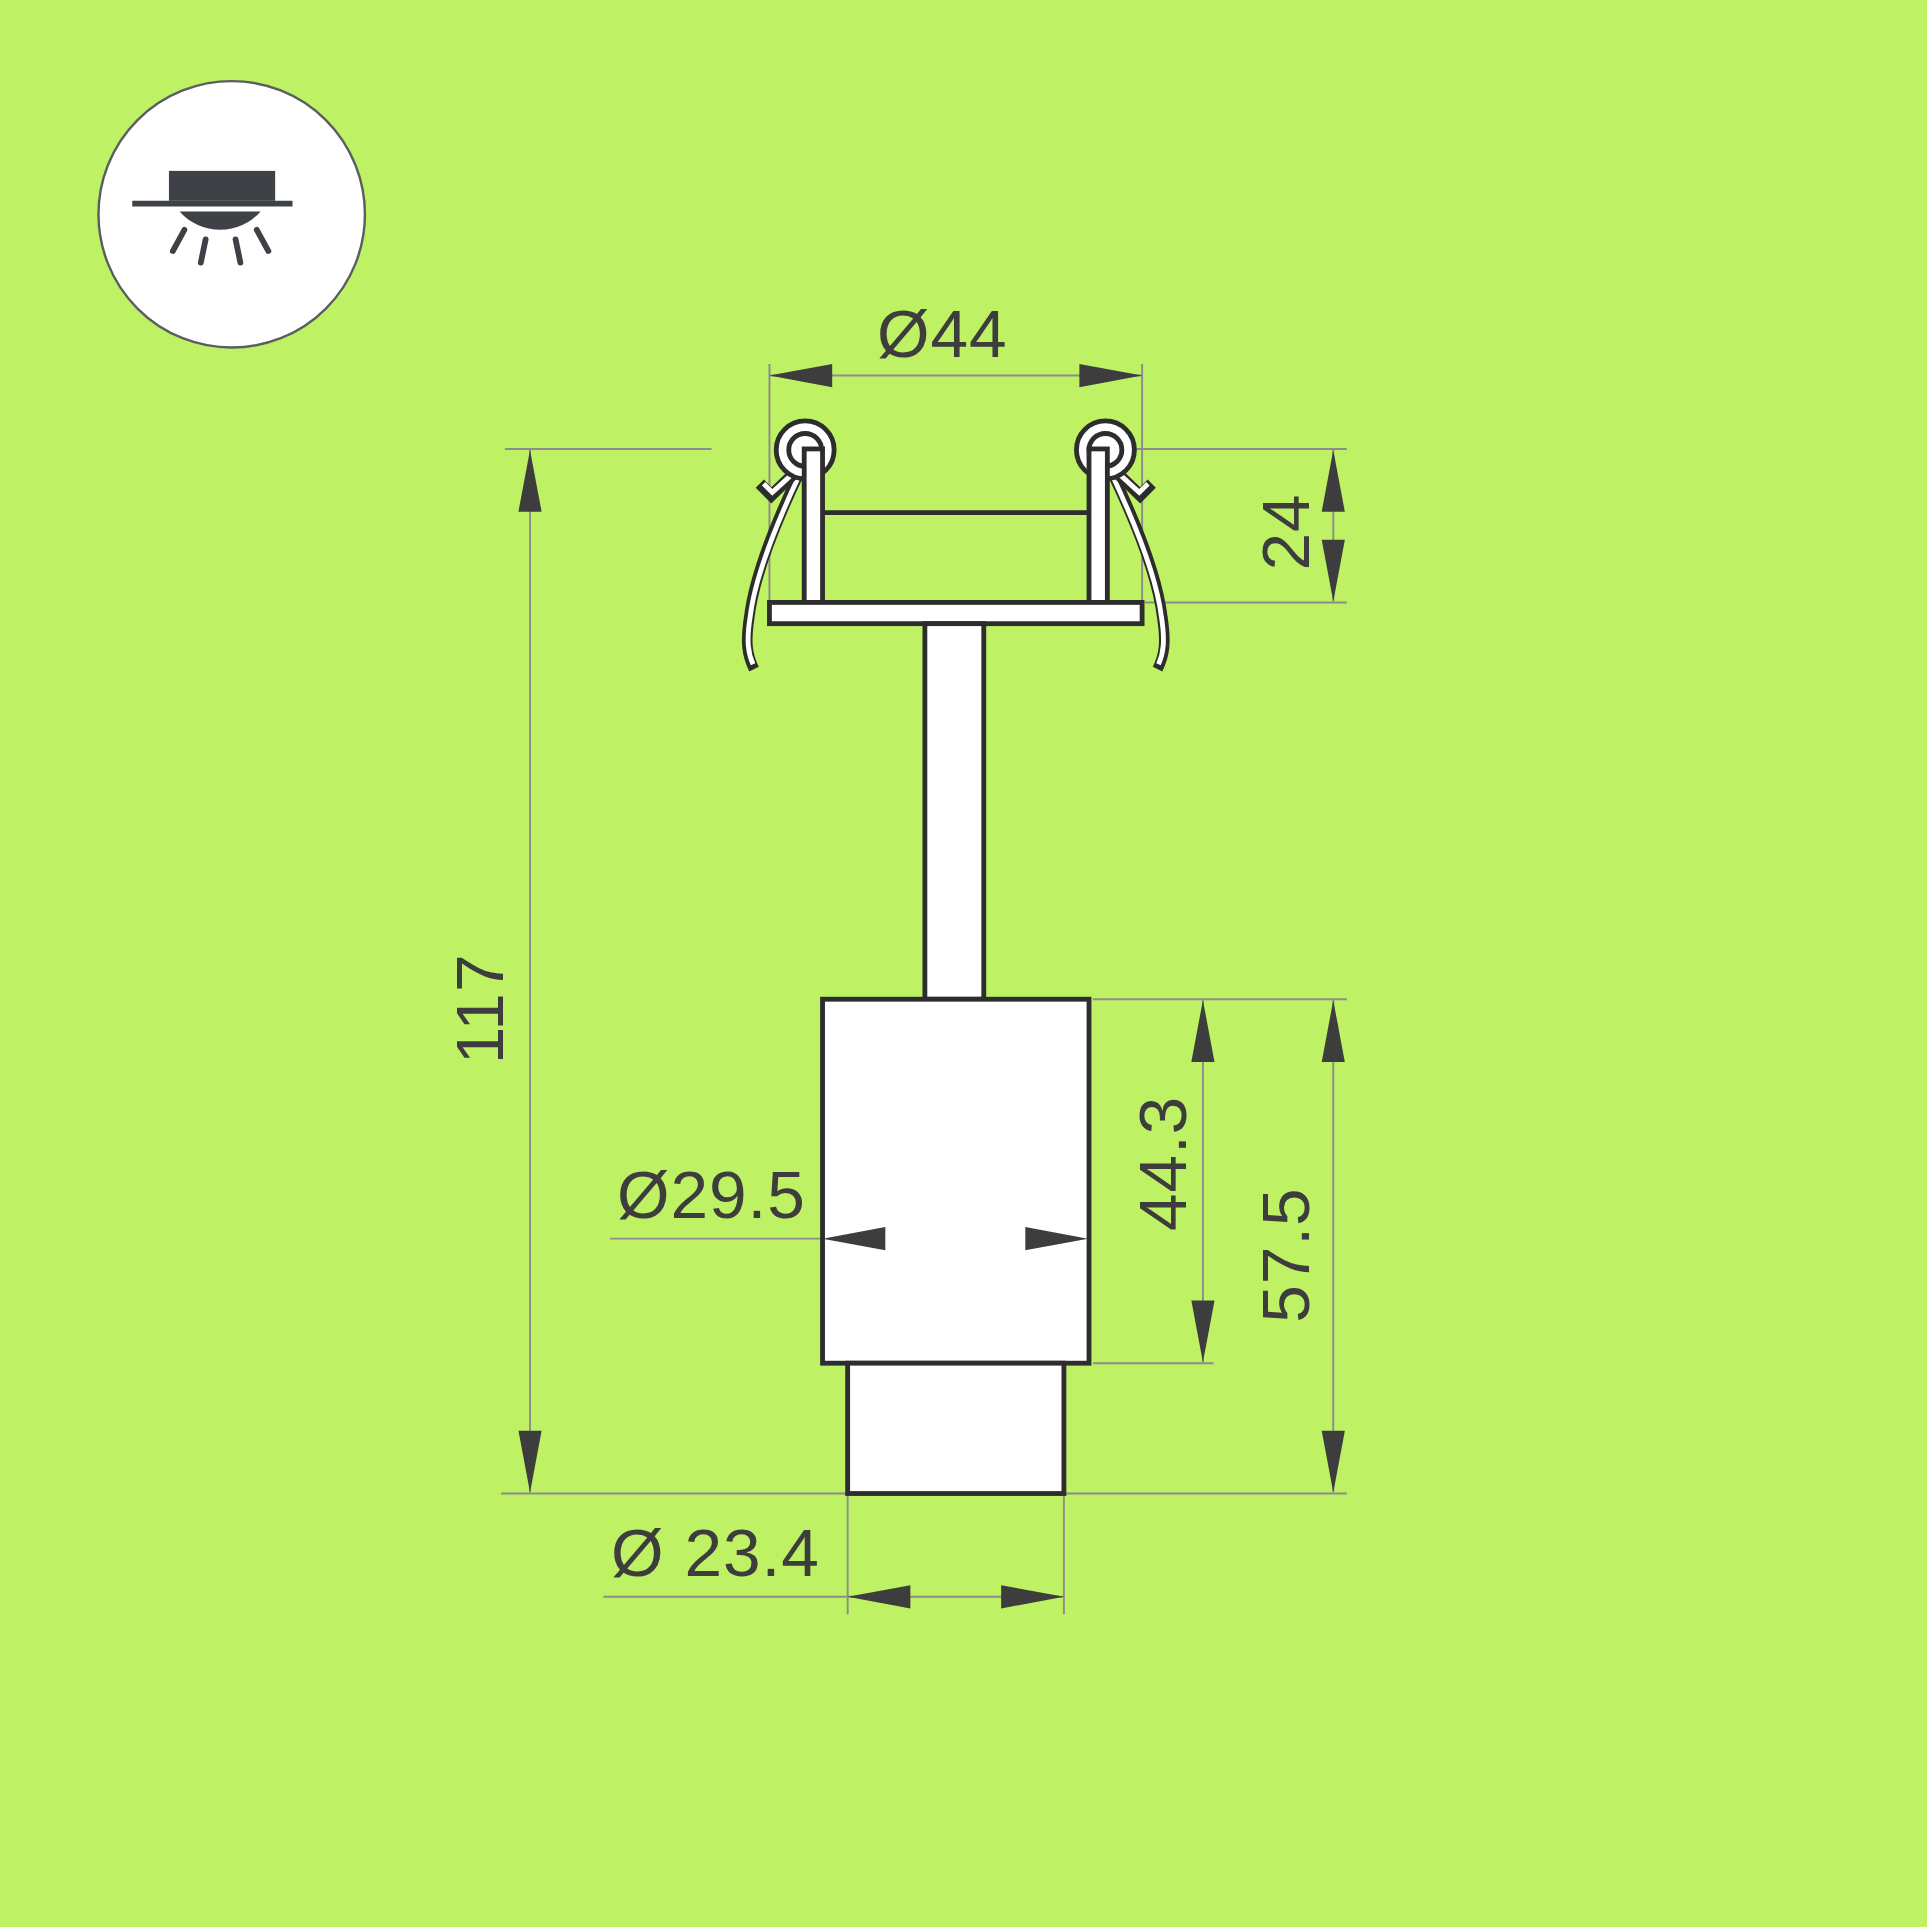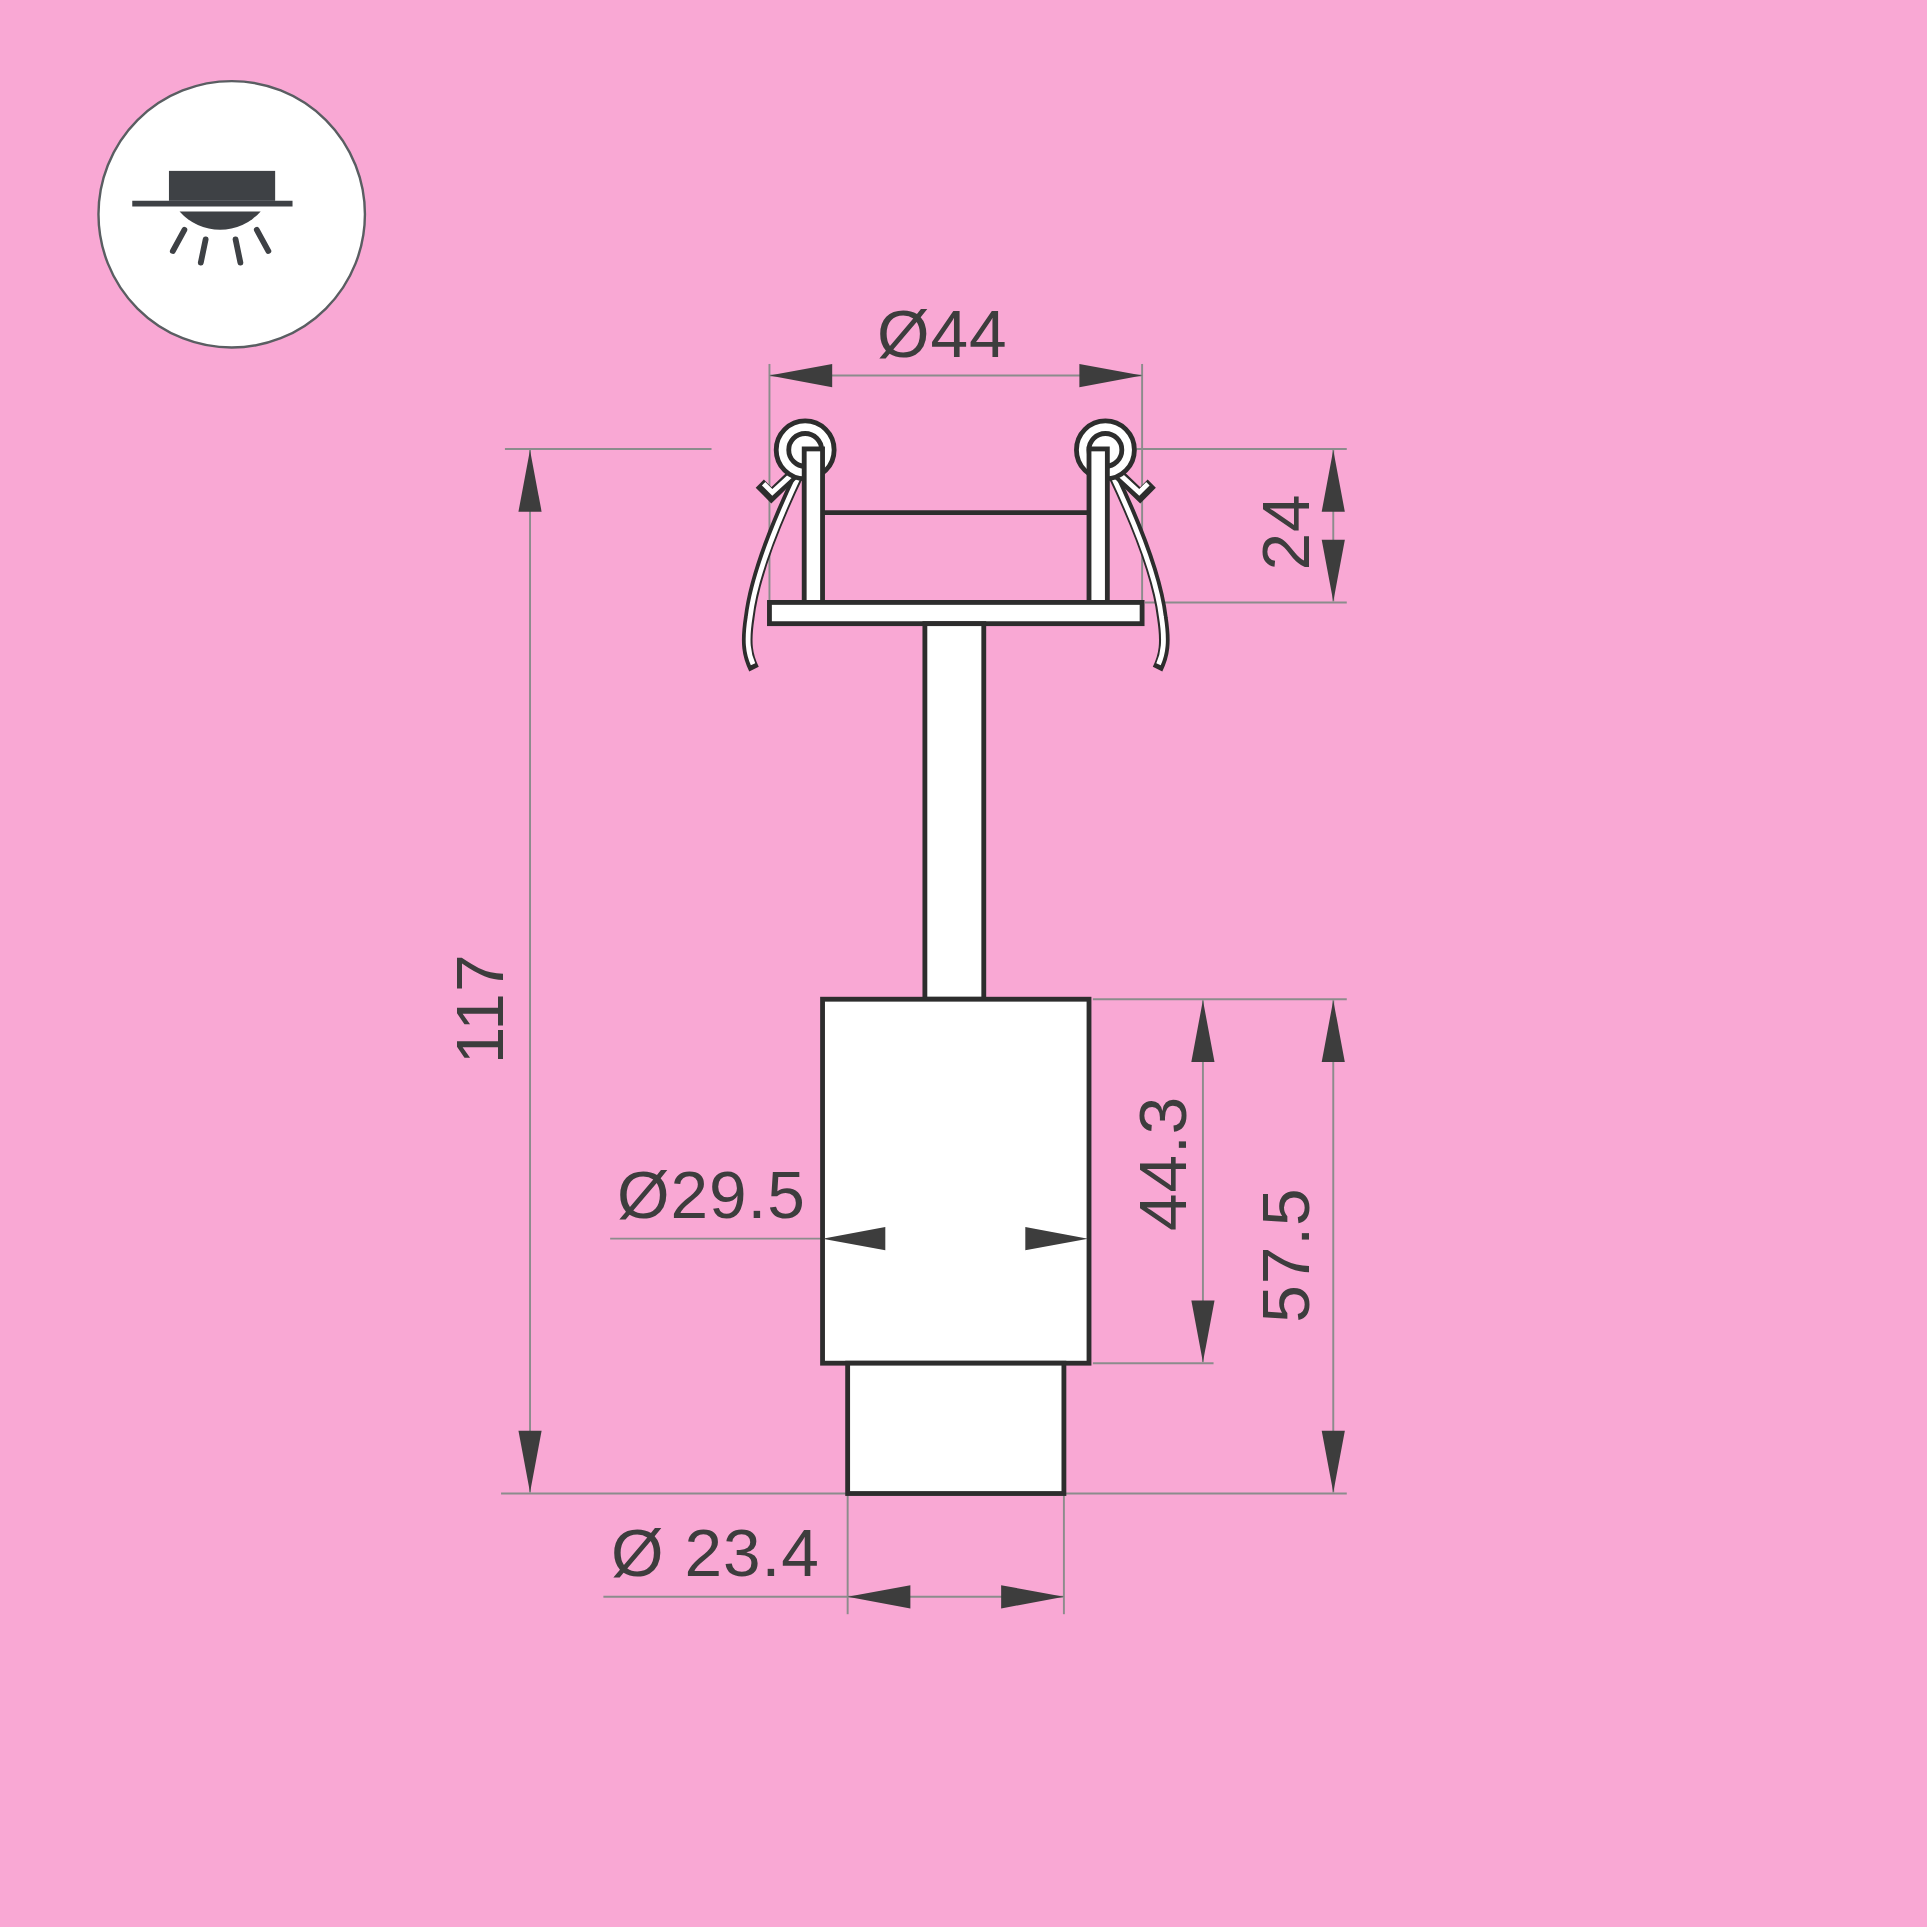--- a/index.html
+++ b/index.html
@@ -1,16 +1,16 @@
 <!DOCTYPE html>
 <html><head>
 <meta charset="utf-8">
 <style>
   html,body{margin:0;padding:0;background:#ffffff;}
-  .page{width:1927px;height:1927px;position:relative;background:#f9a8d4;overflow:hidden;}
+  .page{width:1927px;height:1927px;position:relative;background:#bef264;overflow:hidden;}
   svg{display:block;}
   .dimtext{font-family:"Liberation Sans", sans-serif;font-weight:300;fill:#3d3d3d;font-size:70px;letter-spacing:1px;}
 </style>
 </head>
 <body>
 
 <div class="page">
 <svg width="1927" height="1927" viewBox="0 0 1996 1996" xmlns="http://www.w3.org/2000/svg">
 
   <g stroke="#8c8c8c" stroke-width="2" fill="none">

